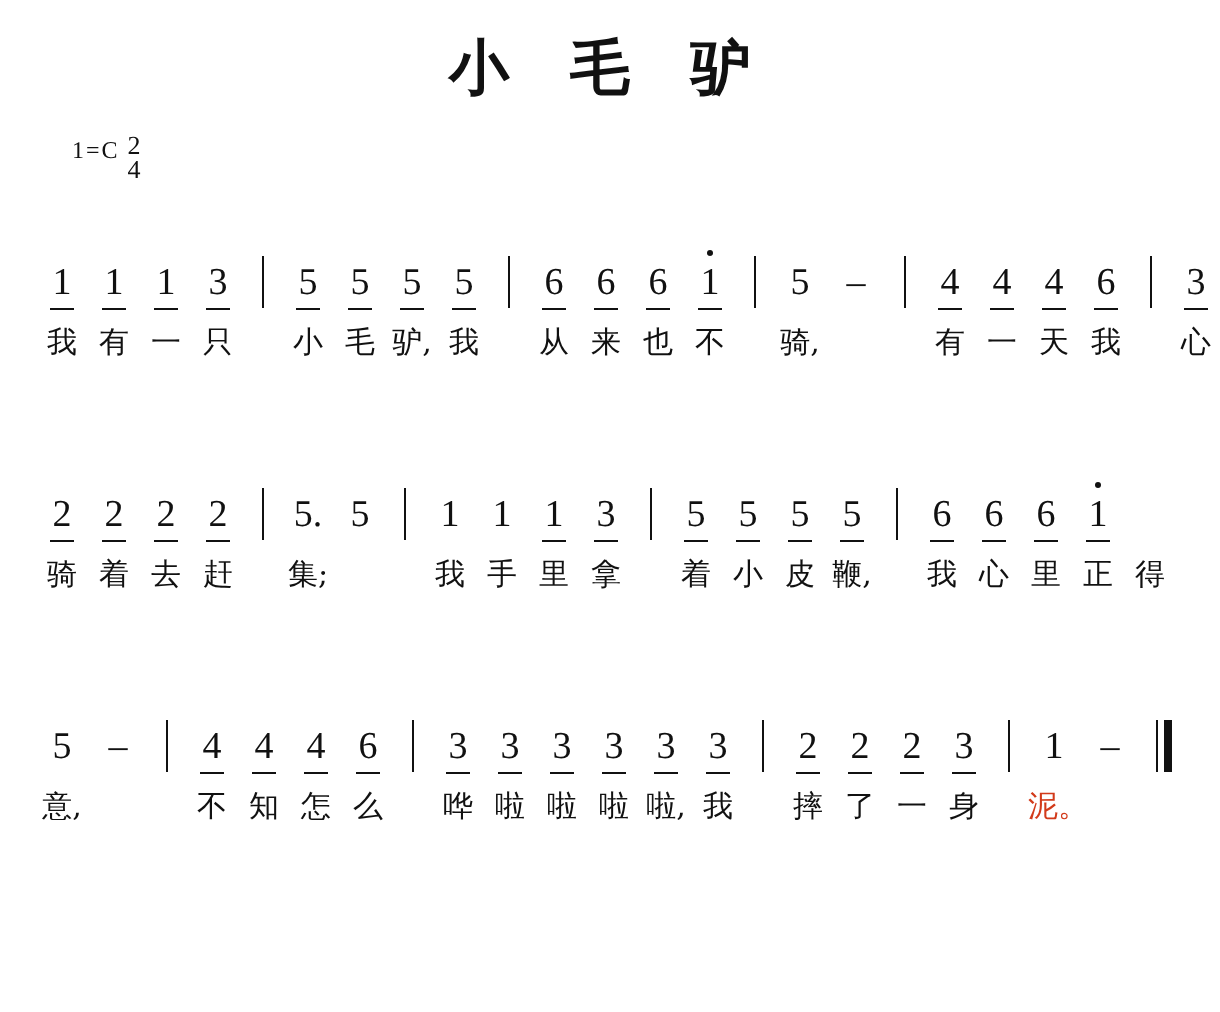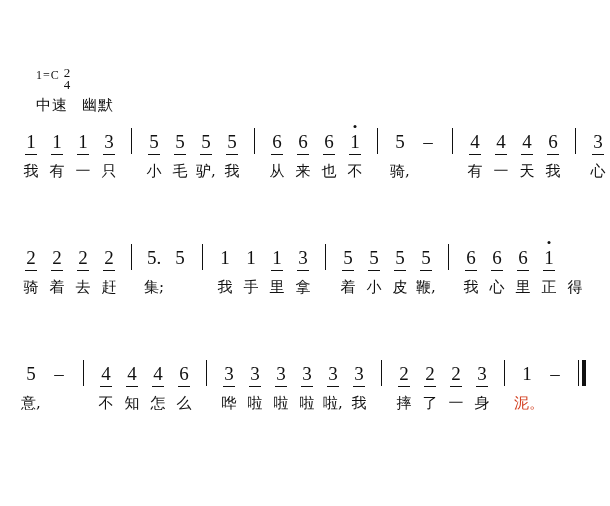--- a/index.html
+++ b/index.html
@@ -151,34 +151,32 @@
   .lyr {
     display: inline-block;
     text-align: center;
   }
 </style>
 </head>
 <body>
 
 <div class="sheet">
 
+  <div class="title">小 毛 驴</div>
 
   <div class="key-block">
     <div class="key-line">
       <span class="key-sig">1=C</span>
       <span class="time-sig">
         <span>2</span>
         <span>4</span>
       </span>
     </div>
   </div>
 
-  <div class="tempo-line">
-    <span>中速</span><span class="gap"></span><span>幽默</span>
-  </div>
 
   <div class="system sys1">
     <div class="notes-row">
         <div class="measure">
           <span class="note" style="width: 26px;"><span class="glyph u1">1</span></span>
           <span class="note" style="width: 26px;"><span class="glyph u1">1</span></span>
           <span class="note" style="width: 26px;"><span class="glyph u1">1</span></span>
           <span class="note" style="width: 26px;"><span class="glyph u1">3</span></span>
         </div>
         <div class="bar"></div>

